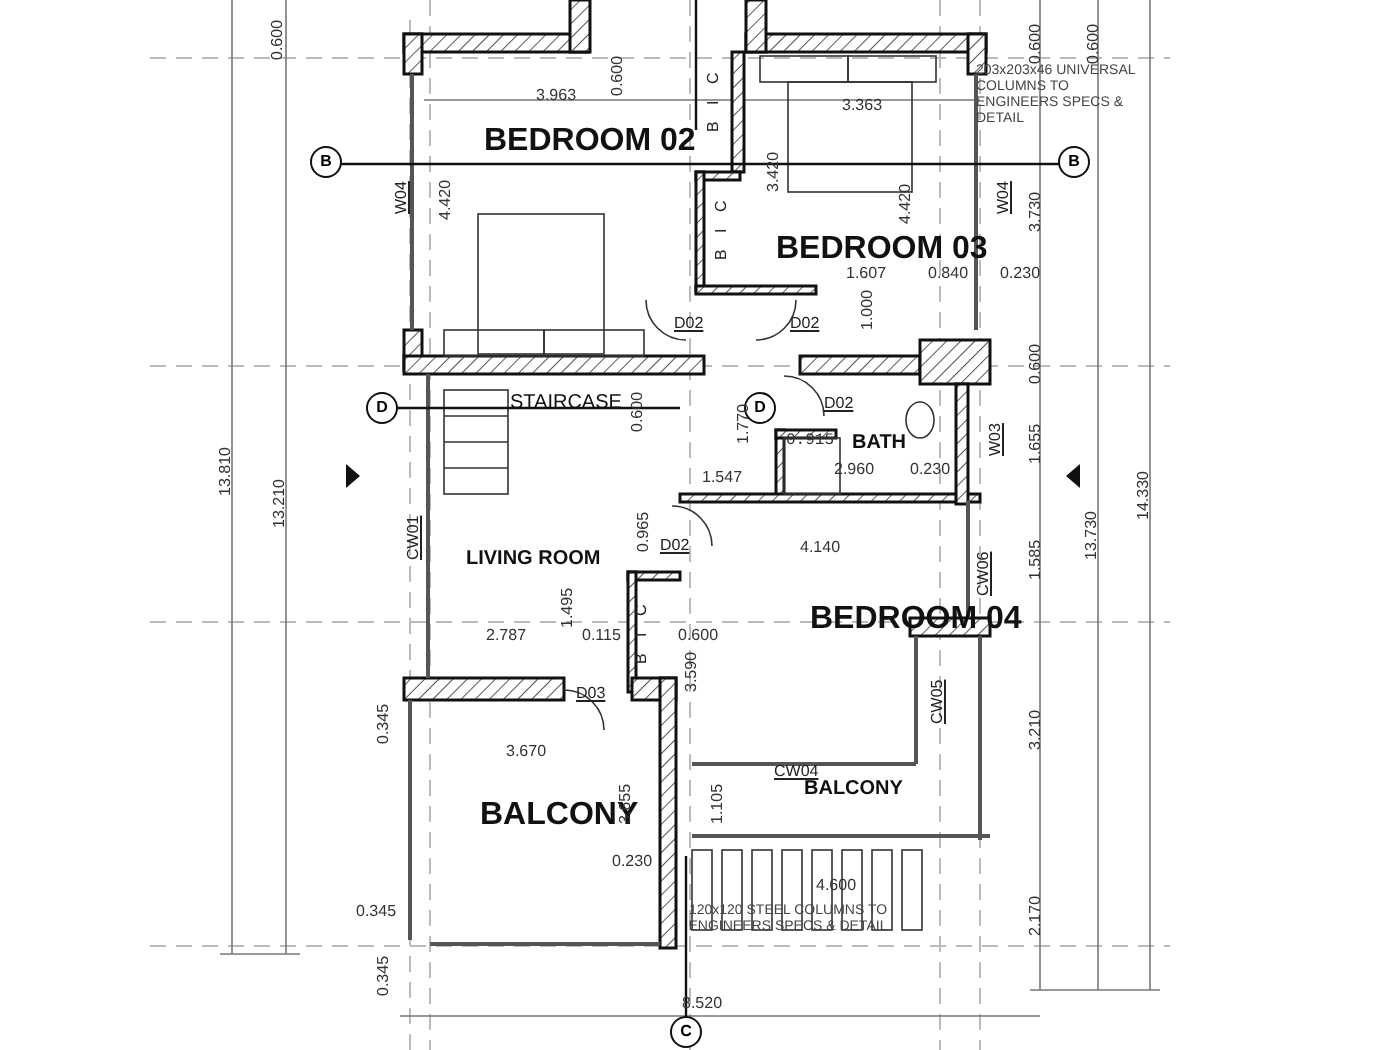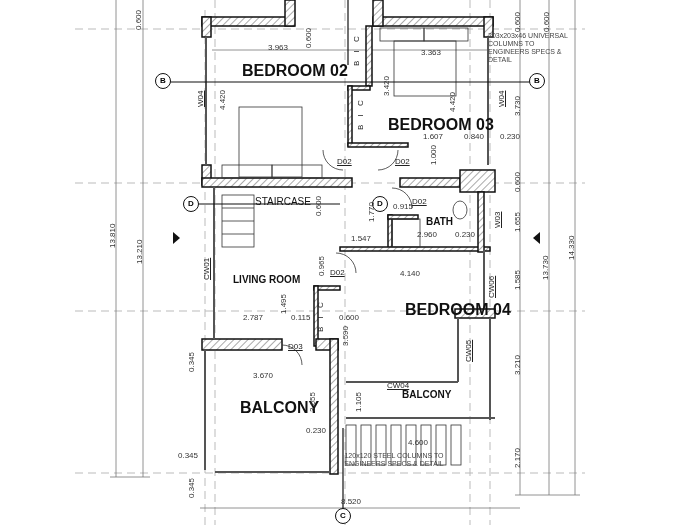--- a/index.html
+++ b/index.html
@@ -173,21 +173,21 @@
 <div class="lbl dim" style="left:268px;top:43px;">3.963</div>
 <div class="lbl dimv" style="left:218px;top:110px;">4.420</div>
 <div class="lbl dimv" style="left:304px;top:48px;">0.600</div>
 <div class="lbl dim" style="left:421px;top:48px;">3.363</div>
 <div class="lbl dimv" style="left:382px;top:96px;">3.420</div>
 <div class="lbl dimv" style="left:448px;top:112px;">4.420</div>
 <div class="lbl dim" style="left:423px;top:132px;">1.607</div>
 <div class="lbl dim" style="left:464px;top:132px;">0.840</div>
 <div class="lbl dim" style="left:500px;top:132px;">0.230</div>
 <div class="lbl dimv" style="left:429px;top:165px;">1.000</div>
-<div class="lbl dim" style="left:393px;top:202px;">0.915</div>
+<div class="lbl dim" style="left:393px;top:216px;font-family:Liberation Mono, monospace;">0.915</div>
 <div class="lbl dimv" style="left:314px;top:216px;">0.600</div>
 <div class="lbl dimv" style="left:367px;top:222px;">1.770</div>
 <div class="lbl dim" style="left:351px;top:234px;text-align:right;">1.547</div>
 <div class="lbl dim" style="left:417px;top:230px;">2.960</div>
 <div class="lbl dim" style="left:455px;top:230px;">0.230</div>
 <div class="lbl dimv" style="left:317px;top:276px;">0.965</div>
 <div class="lbl dim" style="left:400px;top:269px;">4.140</div>
 <div class="lbl dimv" style="left:279px;top:314px;">1.495</div>
 <div class="lbl dim" style="left:243px;top:313px;">2.787</div>
 <div class="lbl dim" style="left:291px;top:313px;">0.115</div>

